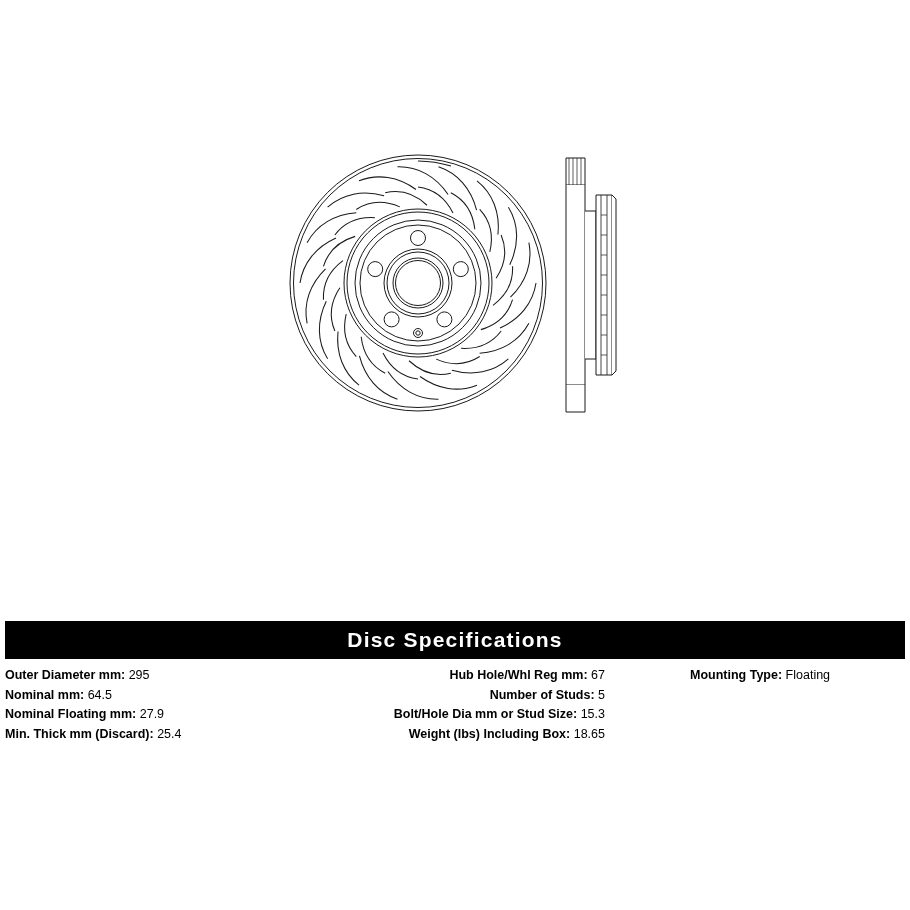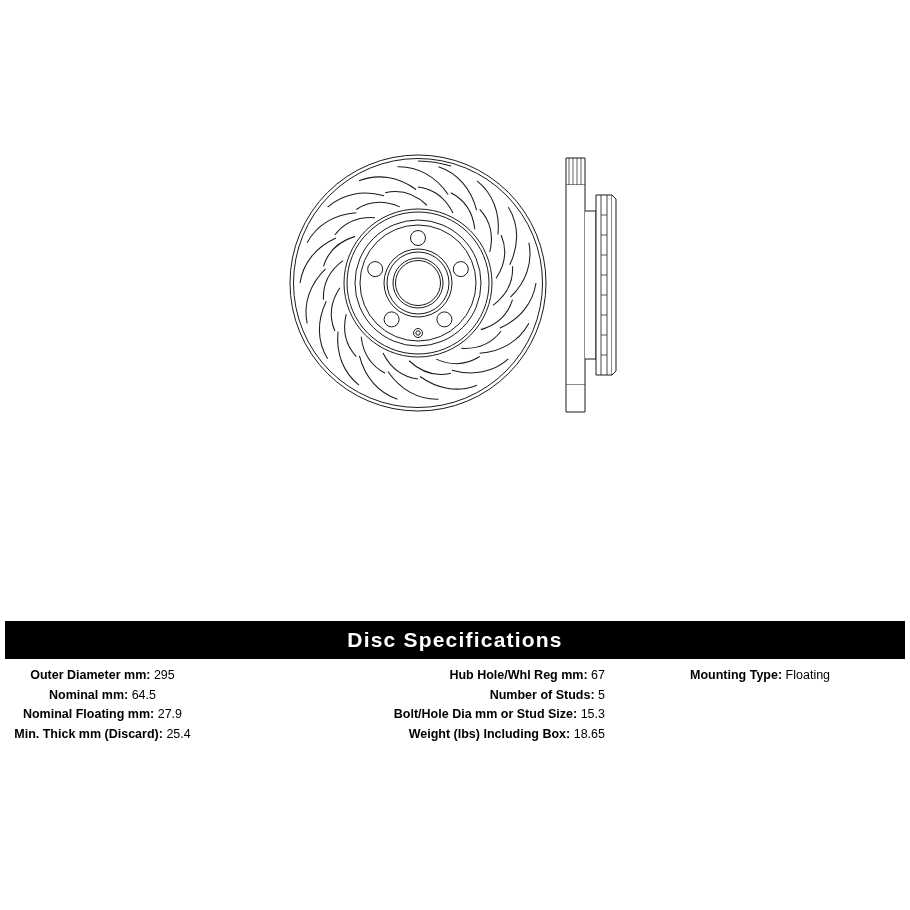--- a/index.html
+++ b/index.html
@@ -58,21 +58,21 @@
     letter-spacing: 1.2px;
   }
   .spec-body {
     display: flex;
     flex-direction: row;
     padding-top: 7px;
   }
   .spec-col {
     box-sizing: border-box;
   }
-  .col-1 { width: 300px; text-align: center; padding-right: 0; }
+  .col-1 { width: 300px; text-align: left; padding-right: 0; }
   .col-2 { width: 300px; text-align: right; }
   .col-3 { width: 300px; text-align: left; padding-left: 0; }
 
   .spec-line {
     font-size: 12.5px;
     line-height: 19.5px;
     white-space: nowrap;
   }
   .spec-line .lbl { font-weight: bold; }
   .spec-line .val { font-weight: normal; }

